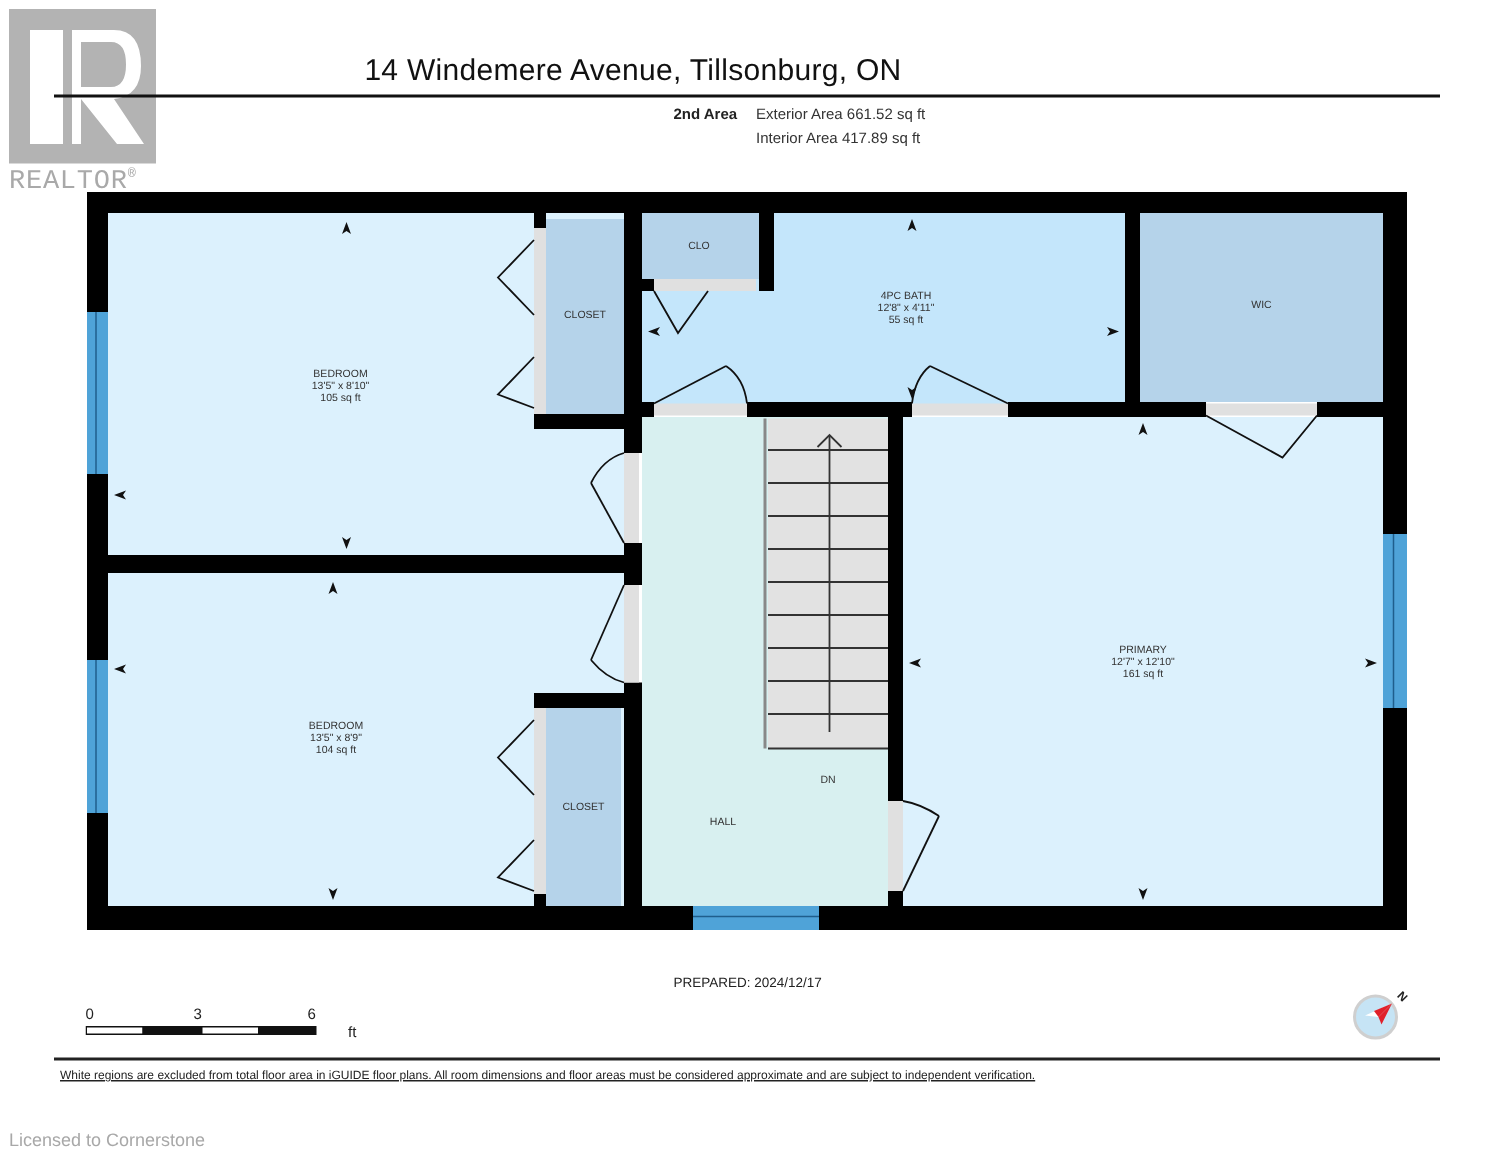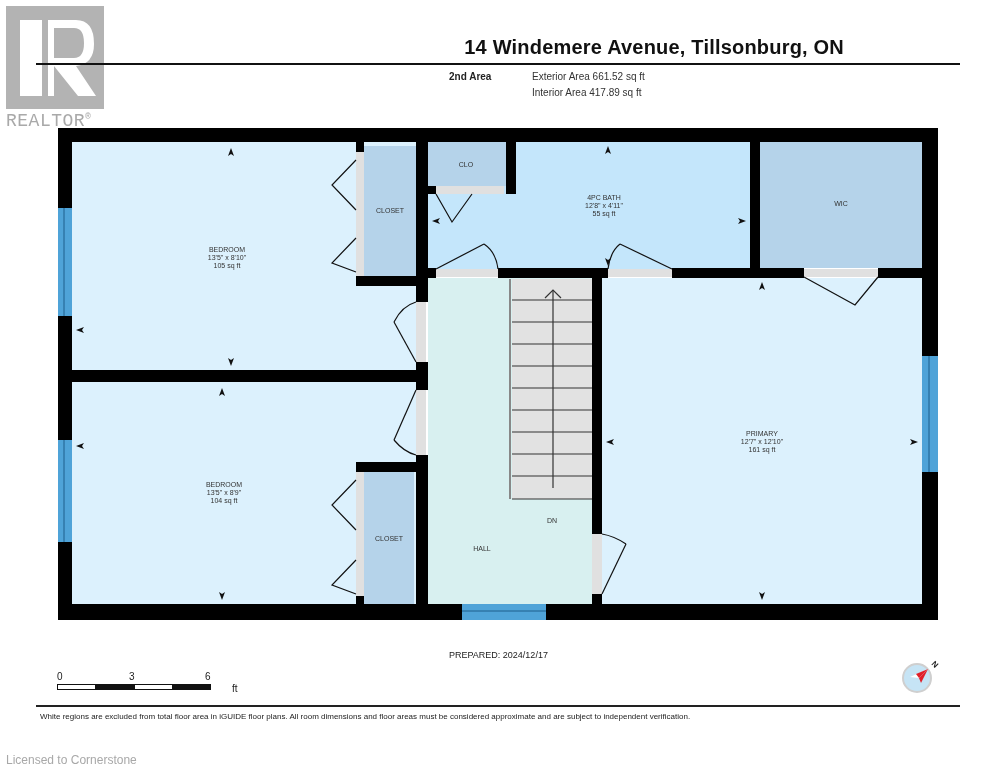--- a/index.html
+++ b/index.html
@@ -1,30 +1,30 @@
 <!DOCTYPE html>
 <html><head>
 <meta charset="utf-8">
 <style>
   html, body { margin:0; padding:0; }
   body { width:995px; height:768px; background:#ffffff; position:relative; overflow:hidden;
          font-family:"Liberation Sans", sans-serif; color:#222; }
   .abs { position:absolute; }
-  .title { left:0; top:36px; width:844px; text-align:right; font-size:20px; font-weight:bold; color:#111; letter-spacing:0.2px; }
+  .title { left:0; top:36px; width:844px; text-align:center; font-size:20px; font-weight:normal; color:#111; letter-spacing:0.2px; }
   .title-rule { left:36px; top:63px; width:924px; height:2px; background:#111; }
   .floor-label { left:449px; top:71px; font-size:10px; font-weight:bold; color:#222; }
-  .area-line { left:532px; font-size:10px; color:#333;text-align:right; }
+  .area-line { left:504px; font-size:10px; color:#333;text-align:right; }
   .realtor-logo { left:6px; top:6px; width:98px; height:103px; background:#b3b3b3; }
   .realtor-text { left:6px; top:111px; font-size:18px; color:#a9a9a9; letter-spacing:0.5px;font-family:Liberation Mono, monospace; }
   .realtor-text sup { font-size:9px; }
   .room-label { position:absolute; text-align:center; font-size:7px; color:#333; line-height:8px; transform:translate(-50%,-50%); white-space:nowrap; }
   .scale-label { font-size:10px; color:#222; }
   .prepared { left:449px; top:650px; font-size:9px; color:#222; }
   .footer-rule { left:36px; top:705px; width:924px; height:2px; background:#222; }
-  .disclaimer { left:40px; top:712px; font-size:8px; color:#222; }
+  .disclaimer { left:40px; top:712px; font-size:8px; color:#222;text-decoration:underline; }
   .licensed { left:6px; top:753px; font-size:12px; color:#a8a8a8;text-align:right; }
 </style>
 </head>
 <body>
 
 <div class="abs realtor-logo">
   <svg width="98" height="103" viewBox="0 0 98 103">
     <rect x="14" y="14" width="22" height="76" fill="#fff"></rect>
     <path d="M42 14 H70 Q88 14 88 38 Q88 58 70 60 L90 90 H72 L48 60 V90 H42 Z M48 22 V52 H68 Q78 52 78 37 Q78 22 68 22 Z" fill="#fff"></path>
   </svg>

